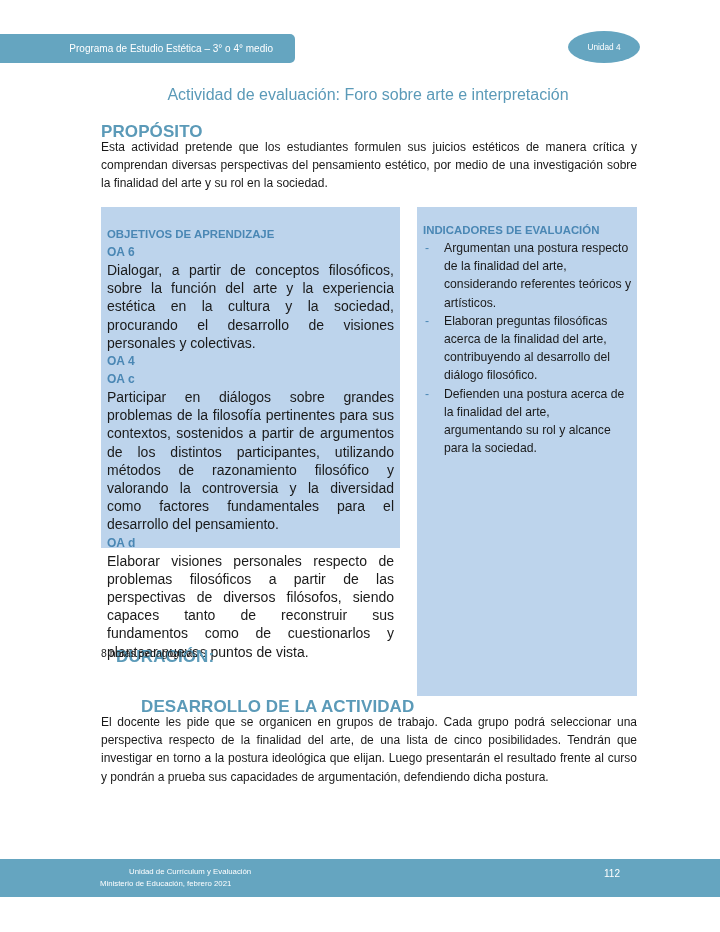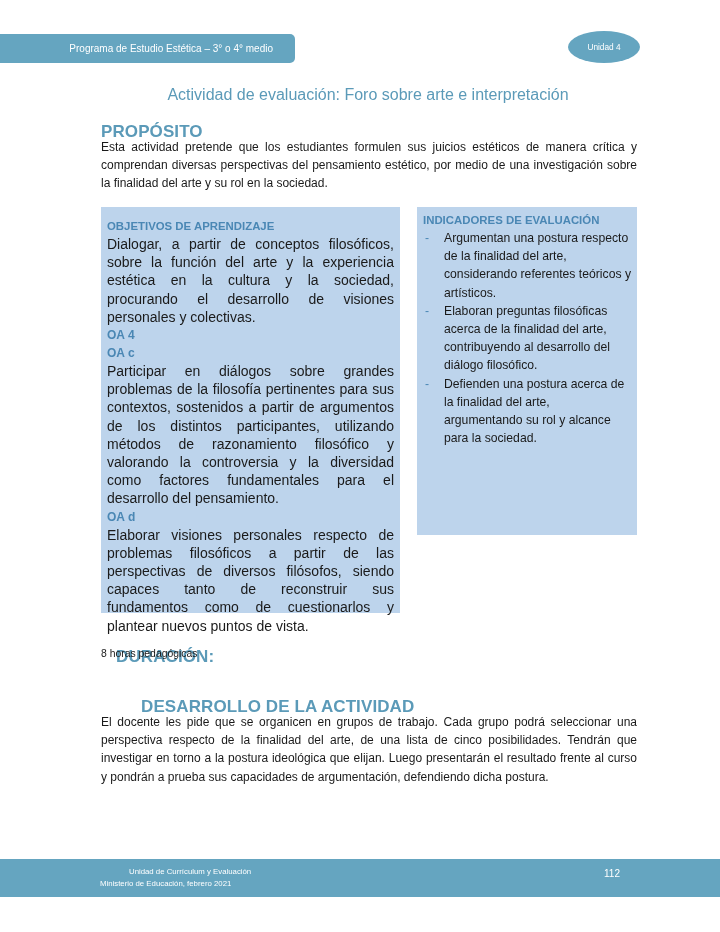--- a/index.html
+++ b/index.html
@@ -31,22 +31,22 @@
     }
     .body-text {
       position: absolute; font-size: 12px; line-height: 18.2px; color: #1a1a1a;
       text-align: justify;
     }
     .body-text.last-left { text-align-last: left; }
 
     .box {
       position: absolute; background: #bdd4ec;
     }
-    .box-left { left: 101px; top: 207px; width: 299px; height: 406px; padding: 10px 6px 0 6px; }
-    .box-right { left: 417px; top: 207px; width: 220px; height: 328px; padding: 4px 6px 0 6px; }
+    .box-left { left: 101px; top: 207px; width: 299px; height: 341px; padding: 18px 6px 0 6px; }
+    .box-right { left: 417px; top: 207px; width: 220px; height: 489px; padding: 14px 6px 0 6px; }
 
     .box-title { color: #4a87b4; font-size: 11.4px; font-weight: bold; line-height: 18px; }
     .oa-code { color: #4a87b4; font-size: 12px; font-weight: bold; line-height: 18px; }
     .oa-text {
       font-size: 14px; line-height: 18.2px; text-align: justify; color: #1a1a1a;
     }
 
     .ind-list { list-style: none; }
     .ind-item { display: flex; font-size: 12.2px; line-height: 18.2px; color: #1a1a1a; }
     .ind-dash { width: 21px; flex: 0 0 21px; color: #4a87b4; padding-left: 2px; }
@@ -76,20 +76,21 @@
 </div>
 
 <div class="page-title">Actividad de evaluación: Foro sobre arte e interpretación</div>
 
 <div class="section-head" style="left:101px; top:122px;">PROPÓSITO</div>
 <div class="body-text last-left" style="left:101px; top:138px; width:536px;">Esta actividad pretende que los estudiantes formulen sus juicios estéticos de manera crítica y comprendan diversas perspectivas del pensamiento estético, por medio de una investigación sobre la finalidad del arte y su rol en la sociedad.</div>
 
 <div class="box box-left">
   <div class="box-title">OBJETIVOS DE APRENDIZAJE</div>
   <div>
+    <div class="oa-code">OA 6</div>
     <div class="oa-text last-left">Dialogar, a partir de conceptos filosóficos, sobre la función del arte y la experiencia estética en la cultura y la sociedad, procurando el desarrollo de visiones personales y colectivas.</div>
   </div>
   <div>
     <div class="oa-code">OA 4</div>
   </div>
   <div>
     <div class="oa-code">OA c</div>
     <div class="oa-text">Participar en diálogos sobre grandes problemas de la filosofía pertinentes para sus contextos, sostenidos a partir de argumentos de los distintos participantes, utilizando métodos de razonamiento filosófico y valorando la controversia y la diversidad como factores fundamentales para el desarrollo del pensamiento.</div>
   </div>
   <div>

